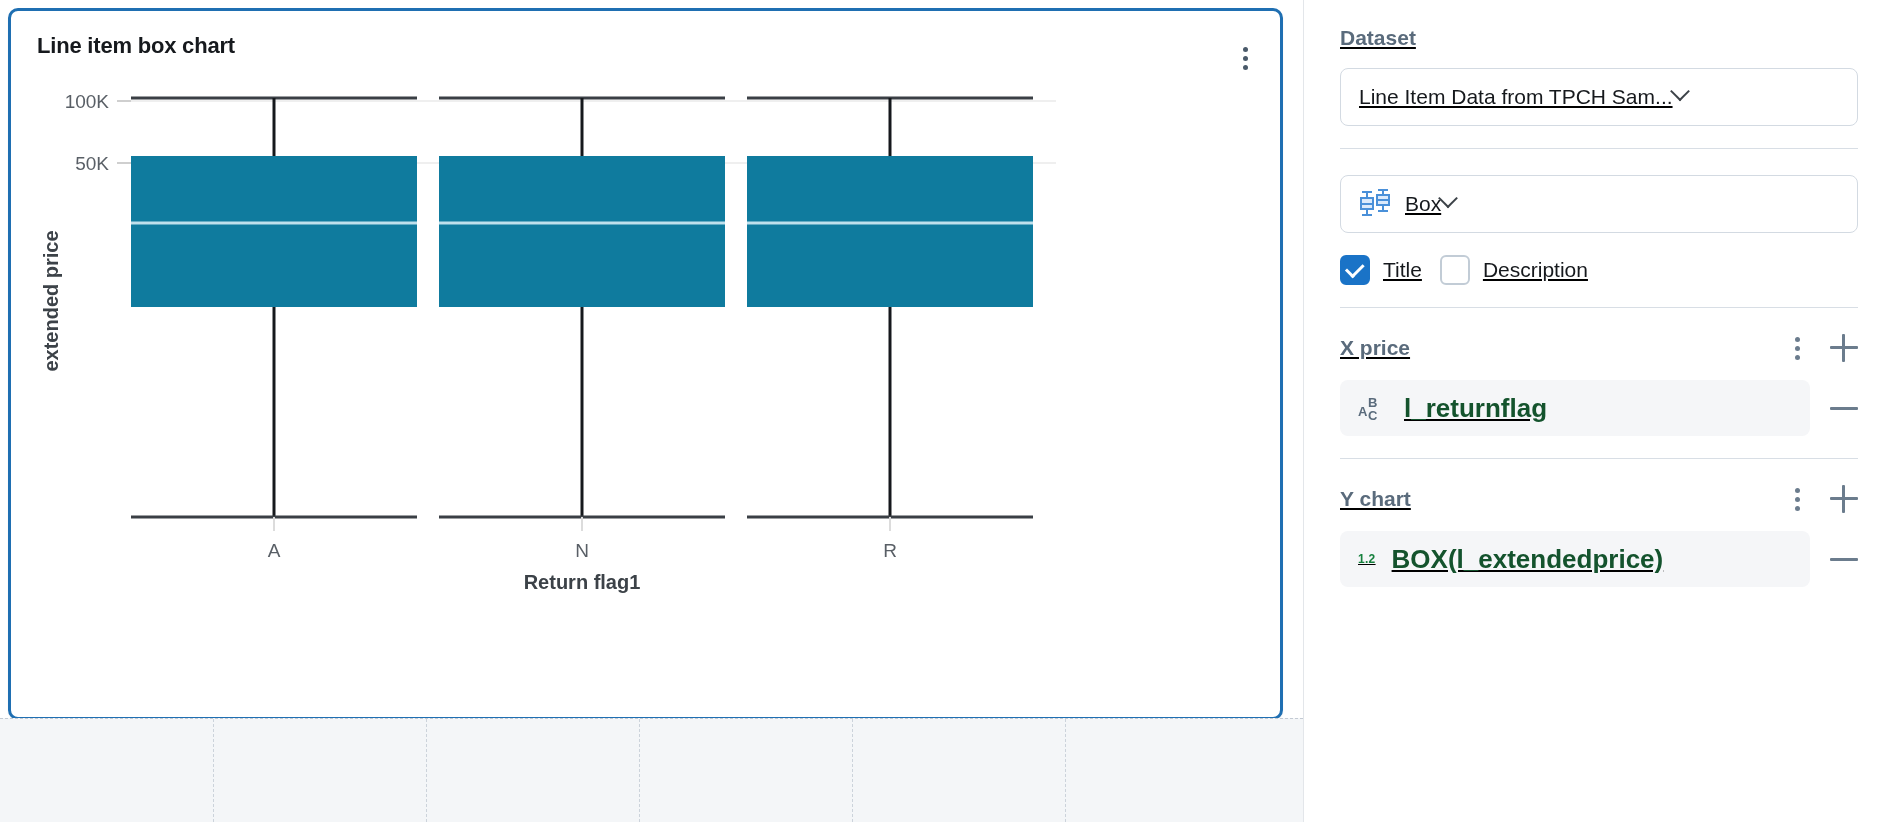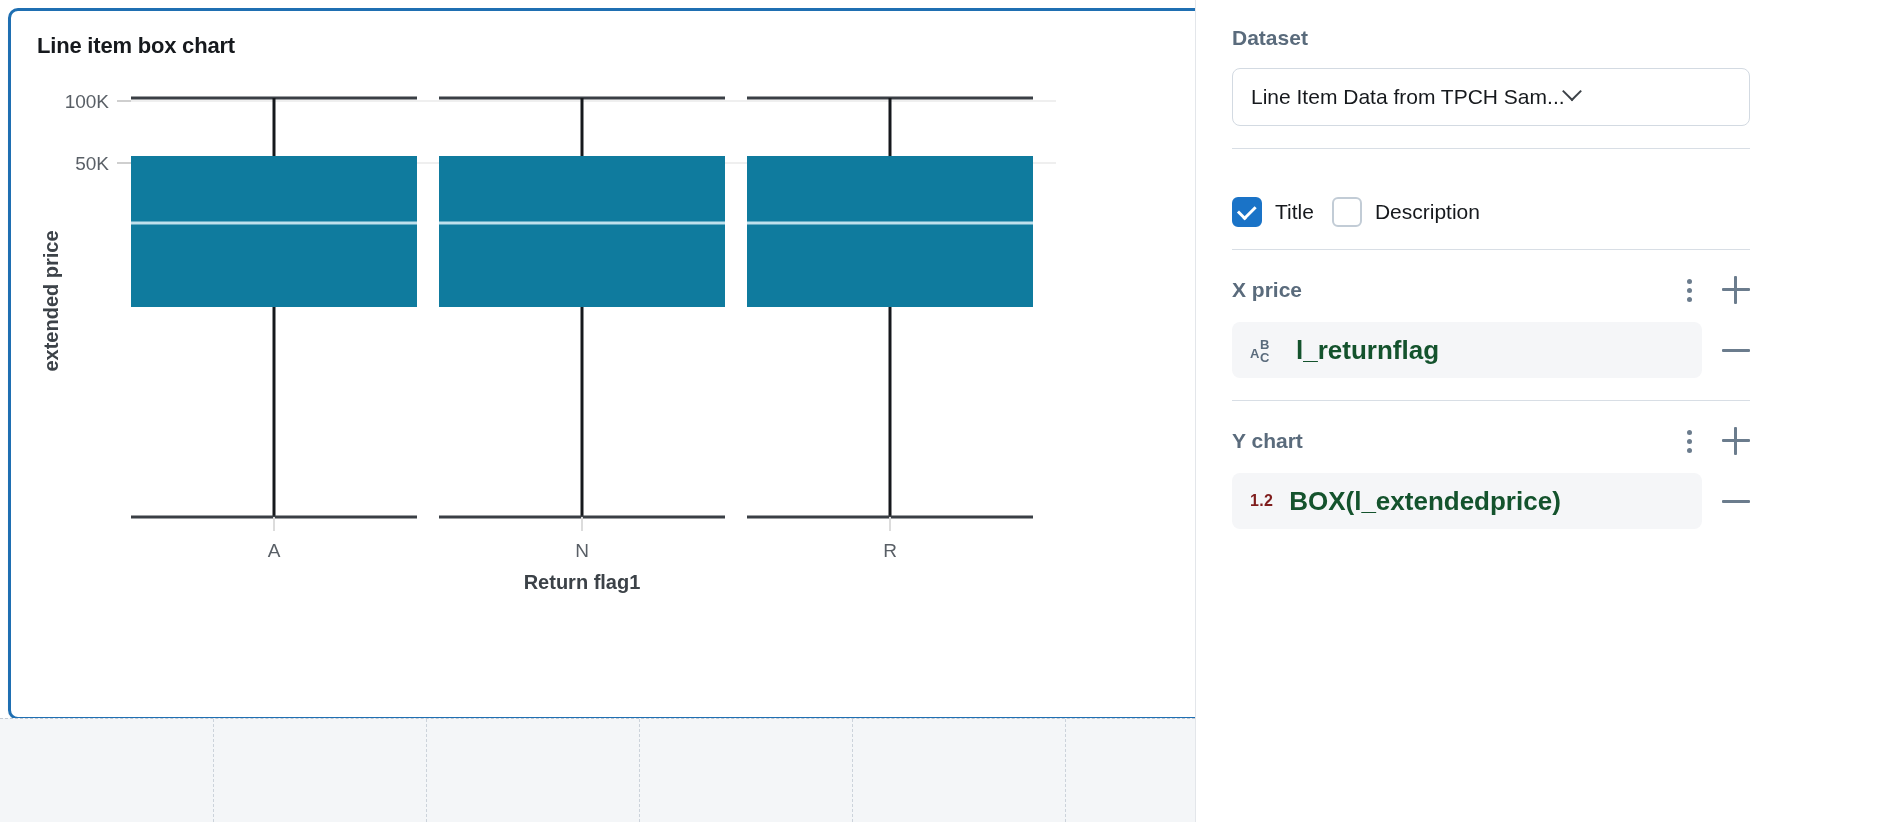--- a/index.html
+++ b/index.html
@@ -7,21 +7,21 @@
     width: 1894px; height: 822px;
     font-family: "Liberation Sans", sans-serif;
     background: #ffffff;
     overflow: hidden;
   }
   #app { position: relative; width: 1894px; height: 822px; display: flex; }
 
   
   #canvas-area {
     position: relative;
-    width: 1196px; height: 822px;
+    width: 1304px; height: 822px;
     background: #ffffff;
     border-right: 1px solid #e3e6ea;
     overflow: hidden;
   }
 
   
   #grid-board {
     position: absolute;
     left: 0; top: 718px; right: 0; bottom: 0;
     background: #f4f6f8;
@@ -66,20 +66,21 @@
   .xtick-label { font-size: 19px; fill: #595f66; font-family: "Liberation Sans", sans-serif; text-anchor: middle; }
   .axis-title  { font-size: 20px; font-weight: bold; fill: #3c4248; font-family: "Liberation Sans", sans-serif; }
 
   
   #sidebar {
     position: relative;
     width: 590px; height: 702px;
     background: #ffffff;
     padding: 0 36px;
     overflow: hidden;
+    text-decoration: underline;
   }
   .sb-section { padding: 26px 0 22px 0; }
   .sb-section + .sb-section { border-top: 1px solid #d8dee5; }
   .sb-head {
     display: flex; align-items: center; justify-content: space-between;
     margin-bottom: 18px;
   }
   .sb-label { font-size: 21px; font-weight: bold; color: #5a6b7c; }
 
   .sb-actions { display: flex; align-items: center; gap: 22px; }
@@ -121,21 +122,21 @@
   .check-label { font-size: 21px; color: #16191d; }
 
   .field-row { display: flex; align-items: center; gap: 20px; }
   .field-pill {
     flex: 1; display: flex; align-items: center; gap: 16px;
     height: 56px; padding: 0 18px;
     background: #f5f6f8; border-radius: 8px; cursor: pointer;
   }
   .field-name { font-size: 26px; font-weight: bold; color: #14532d; }
   .type-abc { position: relative; width: 30px; height: 28px; flex: 0 0 auto; color:#5a6b7c; }
-  .type-num { font-size: 16px; font-weight: bold; color: #7f1d1d; letter-spacing: .3px; }
+  .type-num { font-size: 12px; font-weight: bold; color: #15803d; letter-spacing: .3px; }
 </style>
 </head>
 <body>
 
 <div id="app">
 
   <div id="canvas-area">
 
     <div id="chart-card">
       <div id="card-title">Line item box chart</div>
@@ -214,20 +215,42 @@
       <div class="sb-head">
         <span class="sb-label">Dataset</span>
       </div>
       <div class="select">
         <span class="select-text">Line Item Data from TPCH Sam...</span>
         <span class="chev"></span>
       </div>
     </div>
 
     <div class="sb-section">
+      <div class="select">
+        <span class="select-text">
+          <svg width="34" height="30" viewBox="0 0 34 30">
+            <g stroke="#4a90d9" stroke-width="2" fill="none">
+              <line x1="3" y1="3" x2="13" y2="3"></line>
+                <line x1="8" y1="3" x2="8" y2="9"></line>
+              <rect x="2" y="9" width="12" height="11" fill="#dbeafc"></rect>
+              <line x1="2" y1="15" x2="14" y2="15"></line>
+              <line x1="8" y1="20" x2="8" y2="26"></line>
+                <line x1="3" y1="26" x2="13" y2="26"></line>
+              <line x1="19" y1="1" x2="29" y2="1"></line>
+                <line x1="24" y1="1" x2="24" y2="6"></line>
+              <rect x="18" y="6" width="12" height="10" fill="#dbeafc"></rect>
+              <line x1="18" y1="11" x2="30" y2="11"></line>
+              <line x1="24" y1="16" x2="24" y2="22"></line>
+                <line x1="19" y1="22" x2="29" y2="22"></line>
+            </g>
+          </svg>
+          <span>Box</span>
+        </span>
+        <span class="chev"></span>
+      </div>
 
       <div class="checks">
         <label class="check-item">
           <span class="box-check on"></span>
           <span class="check-label">Title</span>
         </label>
         <label class="check-item">
           <span class="box-check"></span>
           <span class="check-label">Description</span>
         </label>

